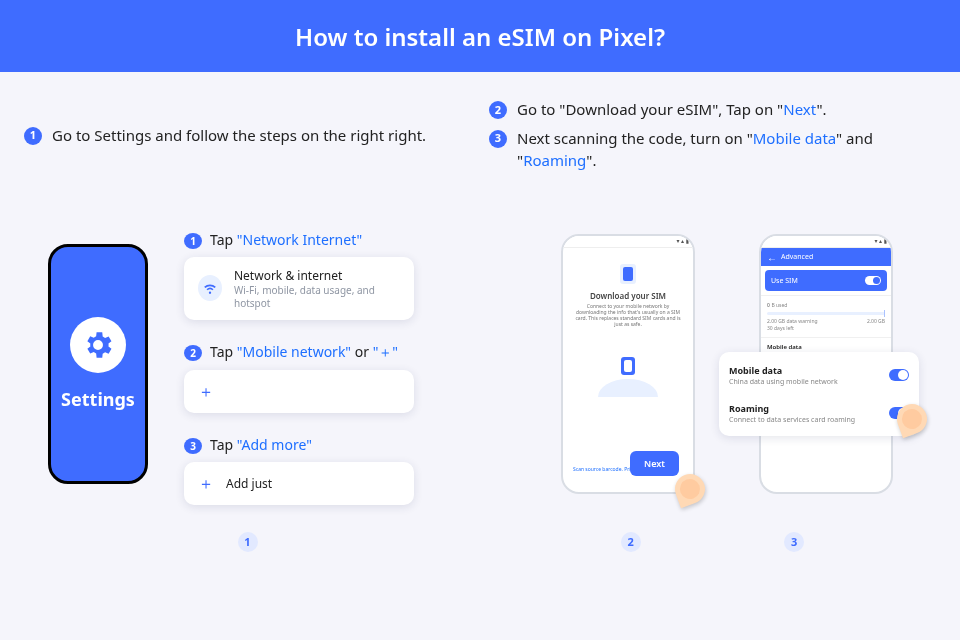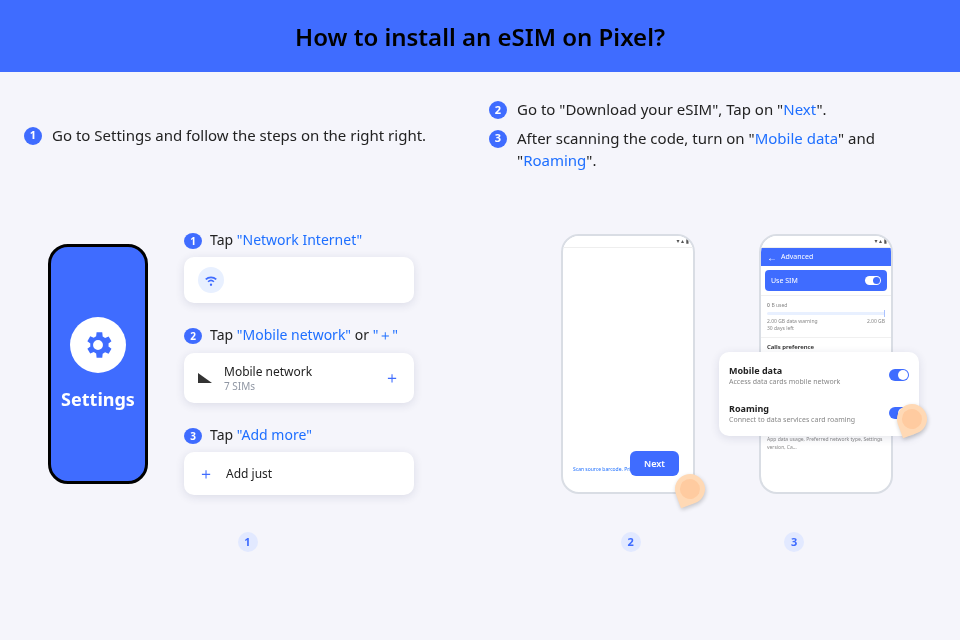--- a/index.html
+++ b/index.html
@@ -6,21 +6,21 @@
     --blue: #3f6cff;
     --link: #1e6fff;
     --text: #222;
     --muted:#8f96a3;
     --bg:   #f5f5fb;
     --card-shadow: 0 2px 10px rgba(30,40,90,.12);
   }
   *{box-sizing:border-box;font-family:"Segoe UI",system-ui,Arial,sans-serif;}
   body{margin:0;background:var(--bg);color:var(--text);width:960px;height:640px;overflow:hidden;}
   .hero{background:var(--blue);height:72px;display:flex;align-items:center;justify-content:center;}
-  .hero h1{color:#000000;font-size:24px;font-weight:600;margin:0;}
+  .hero h1{color:#ffffff;font-size:24px;font-weight:600;margin:0;}
   .wrap{display:grid;grid-template-columns:1fr 1fr;gap:18px;padding:20px 24px 0 24px;}
   .steps-top{font-size:15px;line-height:1.5;}
   .step-line{display:flex;gap:10px;align-items:flex-start;margin:6px 0;}
   .num{width:18px;height:18px;border-radius:50%;background:var(--blue);color:#fff;font-size:11px;font-weight:700;display:flex;align-items:center;justify-content:center;flex:0 0 18px;margin-top:3px;}
   .lk{color:var(--link);}
   .panels{display:grid;grid-template-columns:1fr 1fr;gap:18px;padding:4px 24px 24px 24px;}
   .panel{height:388px;background:var(--bg);position:relative;}
   
   .phone-frame{position:absolute;left:24px;top:62px;width:100px;height:240px;border:3px solid #000;border-radius:20px;background:var(--blue);display:flex;flex-direction:column;align-items:center;justify-content:center;}
   .gear{width:56px;height:56px;border-radius:50%;background:#fff;display:flex;align-items:center;justify-content:center;}
@@ -92,21 +92,21 @@
   <div class="steps-top">
     <div class="step-line">
       <div class="num">2</div>
       <div>
         <span>Go to "Download your eSIM", Tap on "</span><span class="lk">Next</span><span>".</span>
       </div>
     </div>
     <div class="step-line">
       <div class="num">3</div>
       <div>
-        <span>After scanning the code, turn on "</span><span class="lk">Mobile data</span><span>" and "</span><span class="lk">Roaming</span><span>".</span>
+        <span>Next scanning the code, turn on "</span><span class="lk">Mobile data</span><span>" and "</span><span class="lk">Roaming</span><span>".</span>
       </div>
     </div>
   </div>
 </div>
 
 <div class="panels">
 
   <div class="panel">
     <div class="phone-frame">
       <div class="gear">
@@ -122,36 +122,33 @@
         <div class="label">
           <div class="num">1</div>
           <div><span>Tap </span><span class="lk">"Network Internet"</span></div>
         </div>
         <div class="card">
           <div class="ico">
             <svg width="14" height="14" viewBox="0 0 24 24" fill="currentColor">
                 <path d="M12 18a2 2 0 102 2 2 2 0 00-2-2zm-6-4a9 9 0 0112 0l-2 2a6 6 0 00-8 0zm-4-4a15 15 0 0120 0l-2 2a12 12 0 00-16 0z"></path>
               </svg>
           </div>
+          <div>
+            <div>Network &amp; internet</div>
+            <div class="muted">Wi-Fi, mobile, data usage, and hotspot</div>
+          </div>
         </div>
       </div>
 
       <div class="sub">
         <div class="label">
           <div class="num">2</div>
           <div><span>Tap </span><span class="lk">"Mobile network"</span><span> or </span><span class="lk">"＋"</span></div>
         </div>
         <div class="card plus">
-          <div style="display:flex;align-items:center;gap:12px;">
-            <span class="sig"></span>
-            <div>
-              <div>Mobile network</div>
-              <div class="muted">7 SIMs</div>
-            </div>
-          </div>
           <div class="plus-sign">＋</div>
         </div>
       </div>
 
       <div class="sub">
         <div class="label">
           <div class="num">3</div>
           <div><span>Tap </span><span class="lk">"Add more"</span></div>
         </div>
         <div class="card">
@@ -163,20 +160,31 @@
 
     <div class="badge-row">
       <div class="badge">1</div>
     </div>
   </div>
 
   <div class="panel">
 
     <div class="mini m2">
       <div class="status">▾ ▴ ▮</div>
+      <div class="download-area">
+        <div style="width:16px;height:20px;margin:6px auto;border-radius:3px;background:#e8f0ff;position:relative;">
+          <div style="position:absolute;inset:3px;background:var(--blue);border-radius:2px;"></div>
+        </div>
+        <h4>Download your SIM</h4>
+        <p>Connect to your mobile network by downloading the info that's usually on a SIM card. This replaces standard SIM cards and is just as safe.</p>
+        <div class="sim-drop">
+          <div class="hill"></div>
+            <div class="chip"></div>
+        </div>
+      </div>
       <div class="m2-foot">Scan source barcode. Privacy path</div>
       <div class="next-btn">Next</div>
     </div>
     <div class="finger f1"></div>
 
     <div class="mini m3">
       <div class="status">▾ ▴ ▮</div>
       <div class="hdr">
           <span style="font-size:10px;">←</span>
           <span>Advanced</span>
@@ -189,36 +197,35 @@
         <b><span>0</span> <span style="font-weight:400;">B used</span></b>
         <div style="height:3px;background:#e8f0ff;margin:3px 0;border-radius:2px;position:relative;">
           <div style="position:absolute;right:0;top:-2px;width:1px;height:7px;background:#aac2ff;"></div>
         </div>
         <div style="display:flex;justify-content:space-between;">
           <span>2.00 GB data warning</span>
             <span>2.00 GB</span>
         </div>
         <span>30 days left</span>
       </div>
-      <div class="row"><b>Calls preference</b><span>China Unicom</span></div>
       <div class="row">
           <b>Mobile data</b>
         </div>
       <div class="row">
           <b>Roaming</b>
         </div>
       <div class="row">
           <b>Data warning &amp; limit</b>
         </div>
       <div class="row"><b>Advanced</b><span>App data usage, Preferred network type, Settings version, Ca…</span></div>
     </div>
 
     <div class="popup">
       <div class="prow">
-        <div class="txt"><b>Mobile data</b><span>Access data cards mobile network</span></div>
+        <div class="txt"><b>Mobile data</b><span>China data using mobile network</span></div>
         <div class="toggle"></div>
       </div>
       <div class="prow">
         <div class="txt"><b>Roaming</b><span>Connect to data services card roaming</span></div>
         <div class="toggle"></div>
       </div>
     </div>
     <div class="finger f2"></div>
 
     <div class="right-badges">

